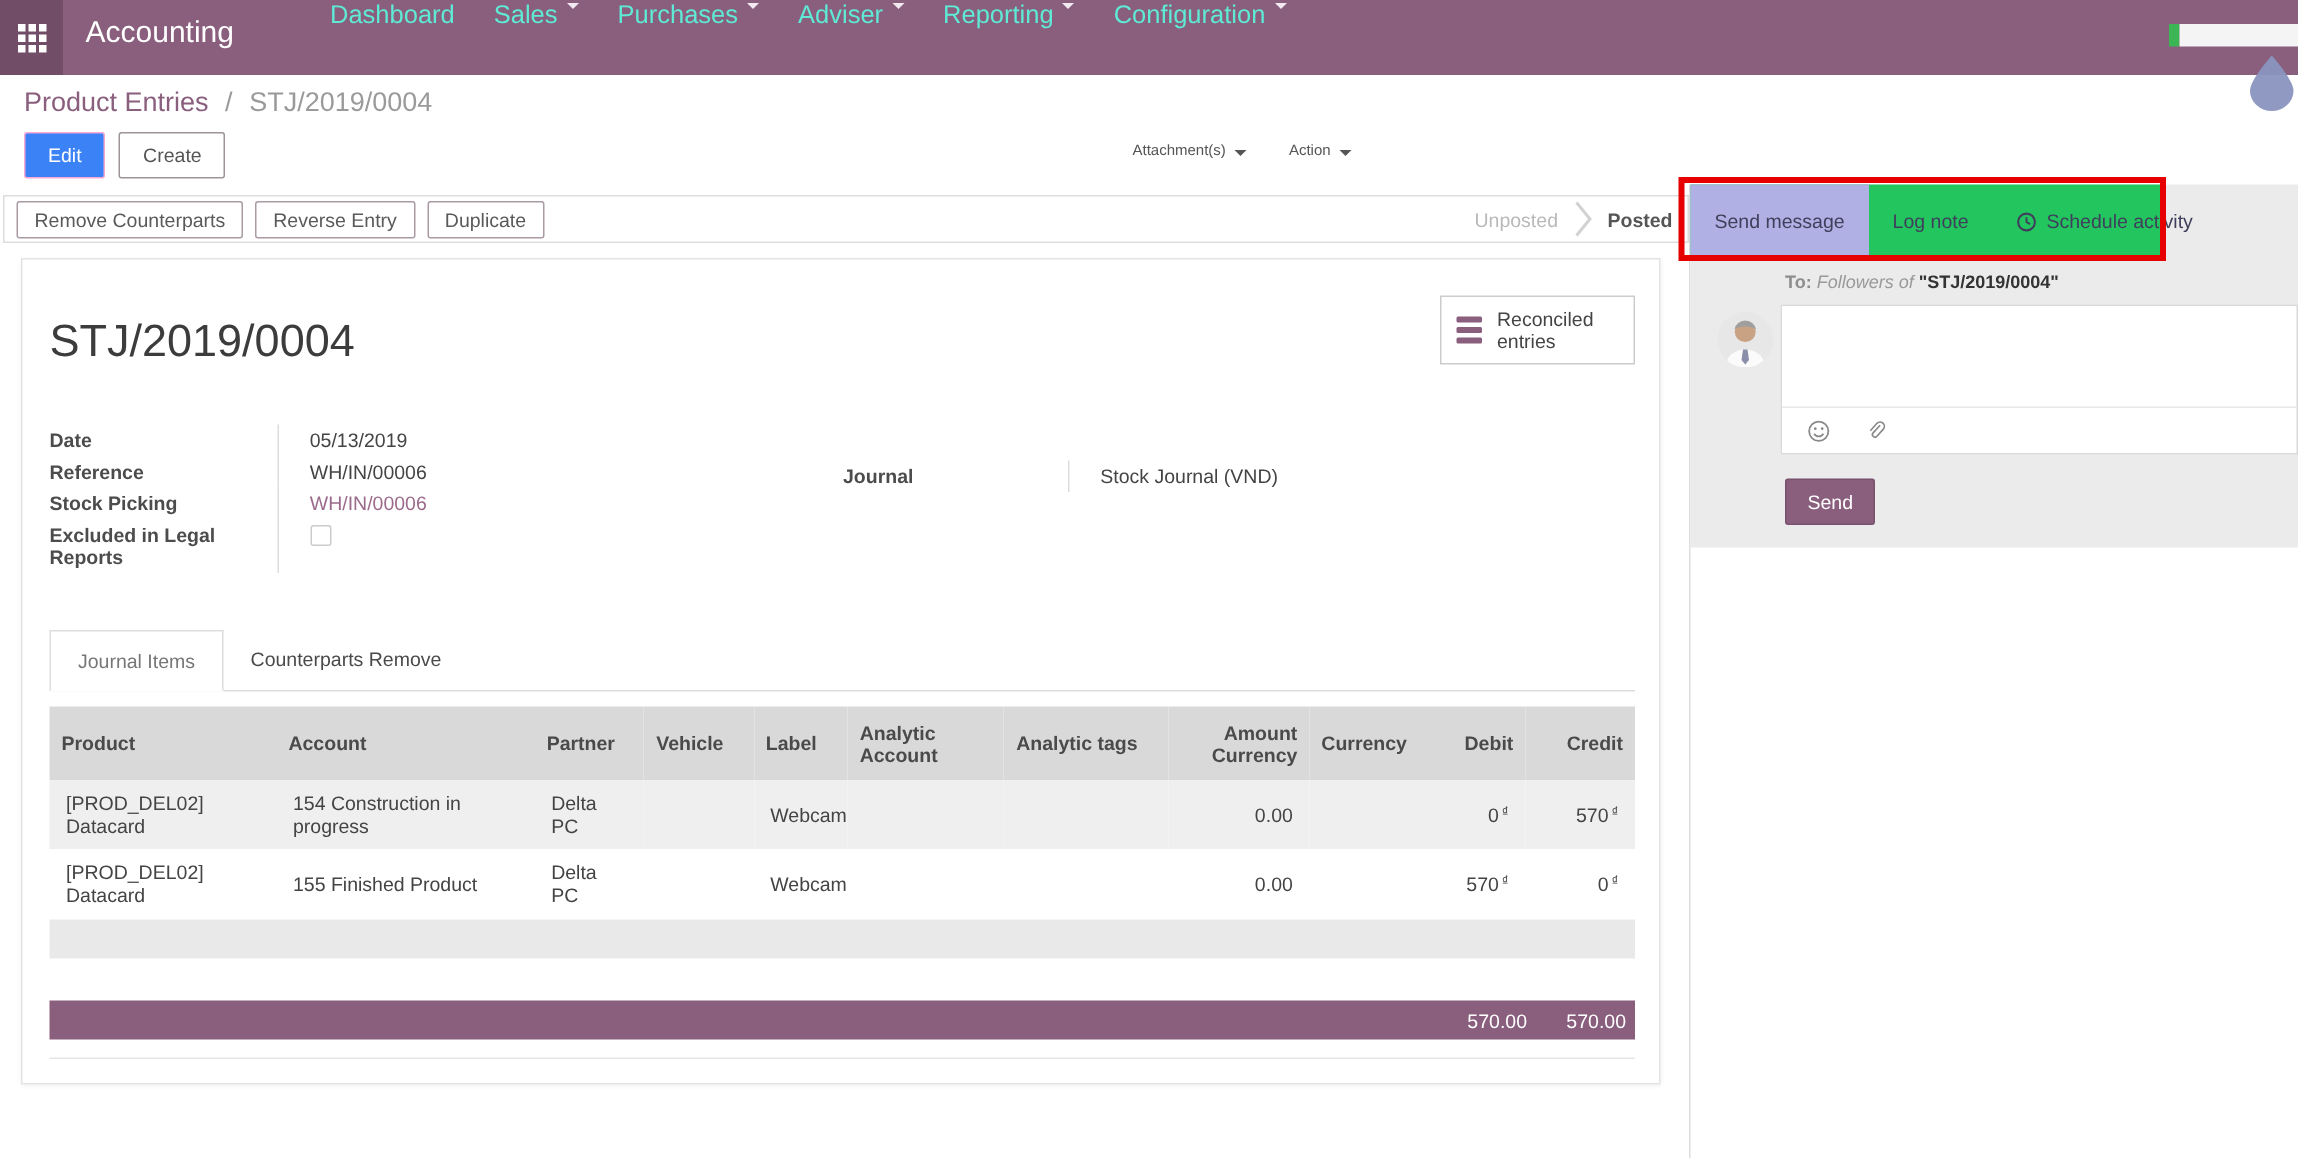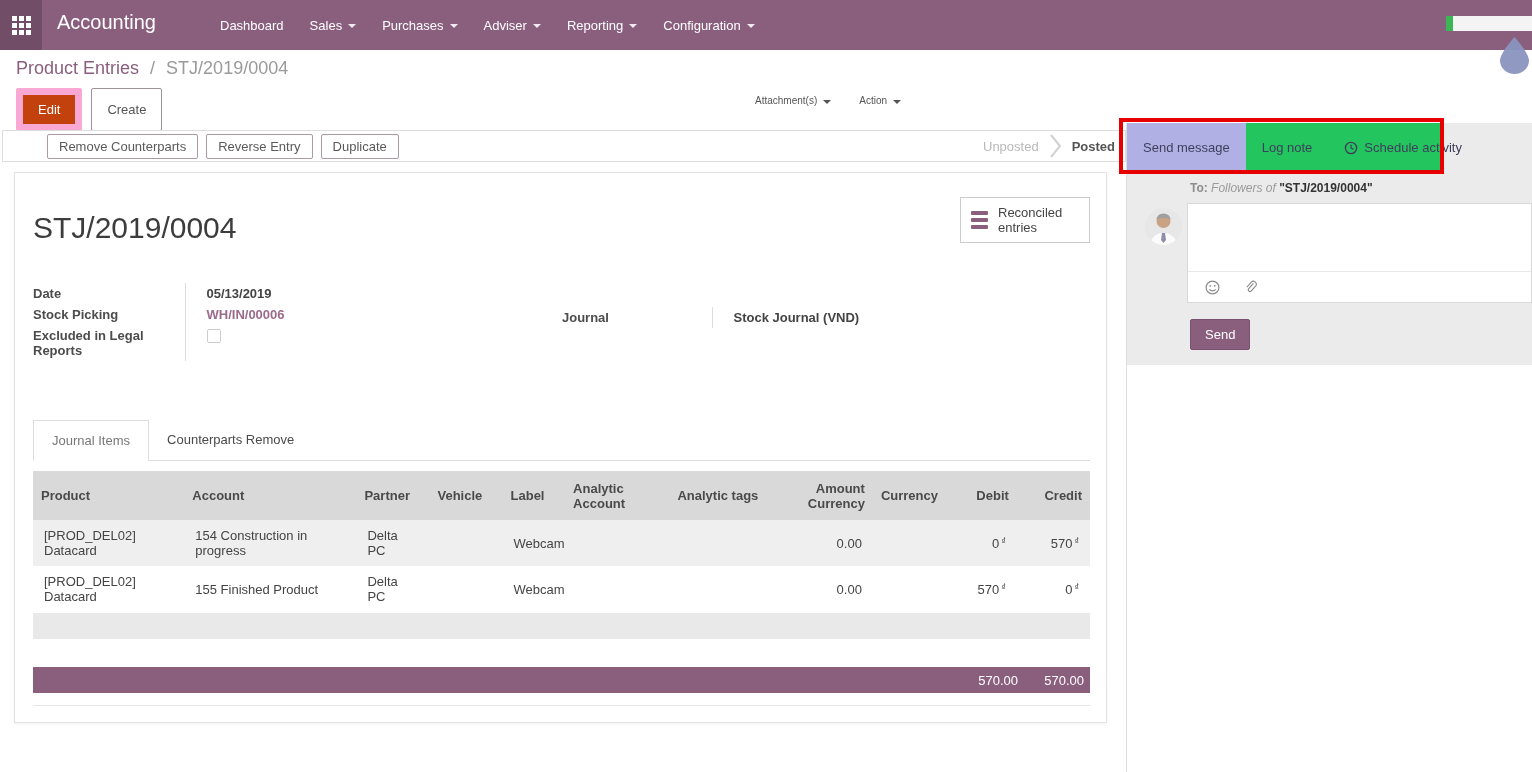--- a/index.html
+++ b/index.html
@@ -9,62 +9,62 @@
     background:#fff; position:relative; overflow:hidden; color:#444;
   }
   
   .navbar { position:absolute; left:0; top:0; width:1532px; height:50px; background:#8a5f7e;padding-left:37px; }
   .apps { position:absolute; left:0; top:0; width:42px; height:50px; background:rgba(0,0,0,.18);
           display:flex; align-items:center; justify-content:center; cursor:pointer;}
   .apps-grid { display:grid; grid-template-columns:repeat(3,5px); grid-gap:2px; }
   .apps-grid i { width:5px; height:5px; background:#fff; display:block; }
   .nav-title { position:absolute; left:57px; top:11px; color:#fff; font-size:20px; font-weight:400; }
   .nav-menu { position:absolute; left:207px; top:0; height:50px; display:flex; align-items:center; }
-  .nav-item { padding:0 13px; font-size:13px; color:#ffffff; height:50px; display:flex; align-items:center; gap:6px; cursor:pointer; }
+  .nav-item { padding:0 13px; font-size:17px; color:#5eead4; height:50px; display:flex; gap:6px; cursor:pointer; }
   .caret { width:0; height:0; border-left:4px solid transparent; border-right:4px solid transparent; border-top:4px solid #f2eaf0; margin-top:2px;}
   .nav-widget { position:absolute; right:0; top:16px; height:15px; display:flex; }
   .nav-widget .green { width:7px; height:15px; background:#3cb554; }
   .nav-widget .bar { width:79px; height:15px; background:#f4f4f4; }
   .droplet { position:absolute; left:1496px; top:36px; width:37px; height:38px; z-index:30; }
 
   
   .breadcrumb { position:absolute; left:16px; top:58px; font-size:18px; }
   .bc-parent { color:#8a5f7e; cursor:pointer; }
   .bc-sep { color:#9a9a9a; margin:0 6px; }
   .bc-current { color:#9a9a9a; }
   .control-row { position:absolute; left:16px; top:88px; display:flex; gap:9px; }
   .btn { font-size:13px; padding:7px 15px; border-radius:2px; cursor:pointer; }
-  .btn-primary { background:#c2410c; color:#fff; border:7px solid #f9a8d4; }
+  .btn-primary { background:#3b82f6; color:#fff; border:1px solid #f9a8d4; }
   .btn-default { background:#fff; color:#555; border:1px solid #9e9399; }
   .attach-actions { position:absolute; left:755px; top:95px; display:flex; gap:28px; font-size:10px; color:#555; }
   .attach-actions .aa { display:flex; align-items:center; gap:6px; cursor:pointer; }
   .caret-dark { width:0; height:0; border-left:4px solid transparent; border-right:4px solid transparent; border-top:4px solid #555; margin-top:2px;}
 
   
   .statusbar { position:absolute; left:2px; top:130px; width:1124px; height:32px; background:#fff;
                border:1px solid #ddd; display:flex; align-items:center; justify-content:space-between; padding:0 8px; }
-  .sb-buttons { display:flex; gap:8px;margin-left:36px; }
+  .sb-buttons { display:flex; gap:8px; }
   .sbtn { border:1px solid #aa9aa4; background:#fff; color:#5a5a5a; font-size:13px; padding:4px 11px; border-radius:2px; cursor:pointer; }
   .sb-steps { display:flex; align-items:center; gap:10px; margin-right:2px; }
   .step { font-size:13px; }
   .step.muted { color:#b9b9b9; }
   .step.active { color:#555; font-weight:bold; }
 
   
   .card { position:absolute; left:14px; top:172px; width:1093px; height:551px; background:#fff;
           border:1px solid #e3e3e3; box-shadow:0 1px 3px rgba(0,0,0,.06); }
   .reconciled { position:absolute; right:16px; top:24px; width:130px; border:1px solid #ccc; background:#fff;
                 padding:7px 10px; display:flex; align-items:center; gap:10px; font-size:13px; color:#444; cursor:pointer; }
   .bars { display:flex; flex-direction:column; gap:3px; }
   .bars i { width:17px; height:4px; background:#8a5f7e; border-radius:1px; display:block; }
   .sheet-title { position:absolute; left:18px; top:38px; font-size:30px; color:#3c3c3c; font-weight:400; }
   .fields-left { position:absolute; left:18px; top:110px; }
   .fields-right { position:absolute; left:547px; top:110px;margin-top:24px; }
   .ftable { border-collapse:collapse; font-size:13px; }
-  .ftable td { vertical-align:top; padding:3px 0;font-weight:bold; }
+  .ftable td { vertical-align:top; padding:3px 0; }
   .ftable .lbl { width:152px; font-weight:bold; color:#4c4c4c; padding-right:10px; }
   .ftable .val { border-left:1px solid #ddd; padding-left:21px; color:#444; min-width:200px; }
   .link { color:#9c6b8c; cursor:pointer; }
   .checkbox { width:14px; height:14px; border:1px solid #ccc; background:#fff; border-radius:2px; display:inline-block; margin-top:1px; cursor:pointer; }
 
   .tabsbar { position:absolute; left:18px; right:16px; top:247px; display:flex; border-bottom:1px solid #ddd; }
   .tab { padding:12px 18px; font-size:13px; color:#4a4a4a; margin-bottom:-1px; cursor:pointer; }
   .tab.active { background:#fff; border:1px solid #ddd; border-bottom:1px solid #fff; color:#777; }
 
   .table-wrap { position:absolute; left:18px; right:16px; top:298px; }
@@ -201,20 +201,24 @@
     <span>Reconciled entries</span>
   </div>
   <div class="sheet-title">STJ/2019/0004</div>
 
   <div class="fields-left">
     <table class="ftable">
       <tbody>
           <tr>
         <td class="lbl">Date</td>
         <td class="val">05/13/2019</td>
+      </tr>
+      <tr>
+        <td class="lbl">Reference</td>
+        <td class="val">WH/IN/00006</td>
       </tr>
       <tr>
         <td class="lbl">Stock Picking</td>
         <td class="val"><span class="link">WH/IN/00006</span></td>
       </tr>
       <tr>
         <td class="lbl">Excluded in Legal Reports</td>
         <td class="val"><span class="checkbox"></span></td>
       </tr>
     </tbody>

